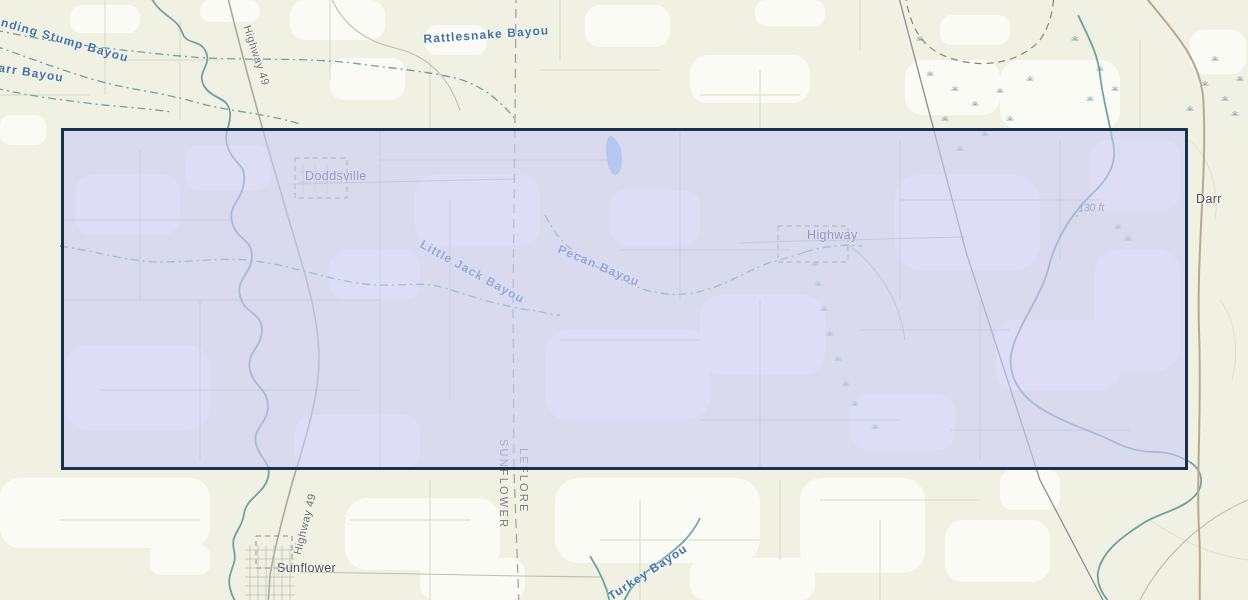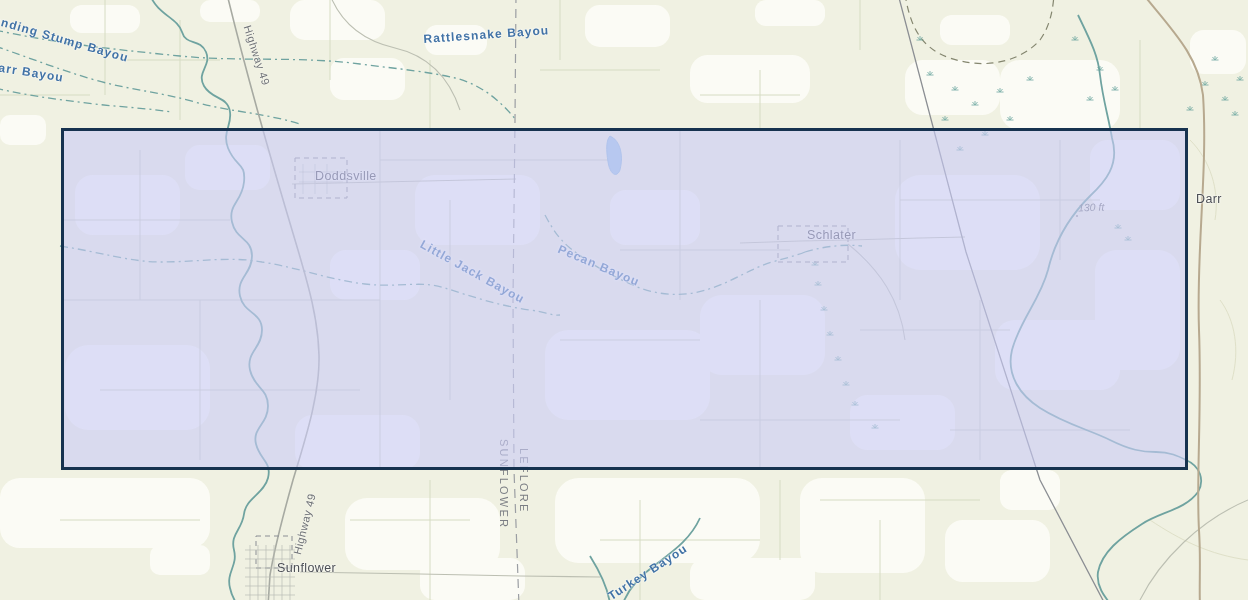--- a/index.html
+++ b/index.html
@@ -11,21 +11,21 @@
   .roadlbl{color:#6e7176;font-size:11px;letter-spacing:.5px;text-shadow:0 0 2px rgba(255,255,255,.9);}
   .countylbl{color:#7a7d83;font-size:11px;letter-spacing:2.2px;}
   .elev{color:#6d7076;font-size:10.5px;font-style:italic;}
   
   #lbl-standing{left:-18px;top:10px;transform:rotate(16deg);transform-origin:0 0;}
   #lbl-darr{left:-10px;top:60px;transform:rotate(9deg);transform-origin:0 0;}
   #lbl-rattlesnake{left:423px;top:33px;transform:rotate(-4deg);transform-origin:0 0;}
   #lbl-littlejack{left:424px;top:238px;transform:rotate(29deg);transform-origin:0 0;}
   #lbl-pecan{left:561px;top:243px;transform:rotate(23deg);transform-origin:0 0;}
   #lbl-turkey{left:606px;top:592px;transform:rotate(-33deg);transform-origin:0 0;}
-  #lbl-doddsville{left:315px;top:170px;text-align:right;}
+  #lbl-doddsville{left:305px;top:170px;text-align:right;}
   #lbl-schlater{left:807px;top:229px;}
   #lbl-sunflower{left:277px;top:562px;}
   #lbl-money{left:1196px;top:193px;}
   #lbl-hwy-n{left:252px;top:24px;transform:rotate(72deg);transform-origin:0 0;}
   #lbl-hwy-s{left:292px;top:553px;transform:rotate(-76deg);transform-origin:0 0;}
   #lbl-county-w{left:509px;top:439px;transform:rotate(90deg);transform-origin:0 0;}
   #lbl-county-e{left:529px;top:448px;transform:rotate(90deg);transform-origin:0 0;}
   #lbl-elev{left:1078px;top:202px;transform:rotate(-2deg);}
   #elev-dot{position:absolute;left:1076px;top:215px;width:2px;height:2px;background:#8a8d92;border-radius:50%;}
   #selection{position:absolute;box-sizing:border-box;background:rgba(202,204,246,.6);border:3px solid #16324f;pointer-events:auto;}
@@ -182,21 +182,21 @@
   </svg>
 
   <div class="lbl water" id="lbl-standing">Standing Stump Bayou</div>
   <div class="lbl water" id="lbl-darr">Darr Bayou</div>
   <div class="lbl water" id="lbl-rattlesnake">Rattlesnake Bayou</div>
   <div class="lbl water" id="lbl-littlejack">Little Jack Bayou</div>
   <div class="lbl water" id="lbl-pecan">Pecan Bayou</div>
   <div class="lbl water" id="lbl-turkey">Turkey Bayou</div>
 
   <div class="lbl place" id="lbl-doddsville">Doddsville</div>
-  <div class="lbl place" id="lbl-schlater">Schlater</div>
+  <div class="lbl place" id="lbl-schlater">Highway</div>
   <div class="lbl place" id="lbl-sunflower">Sunflower</div>
   <div class="lbl place" id="lbl-money">Darr</div>
 
   <div class="lbl roadlbl" id="lbl-hwy-n">Highway 49</div>
   <div class="lbl roadlbl" id="lbl-hwy-s">Highway 49</div>
 
   <div class="lbl countylbl" id="lbl-county-w">SUNFLOWER</div>
   <div class="lbl countylbl" id="lbl-county-e">LEFLORE</div>
 
   <div class="lbl elev" id="lbl-elev">130 ft</div>

